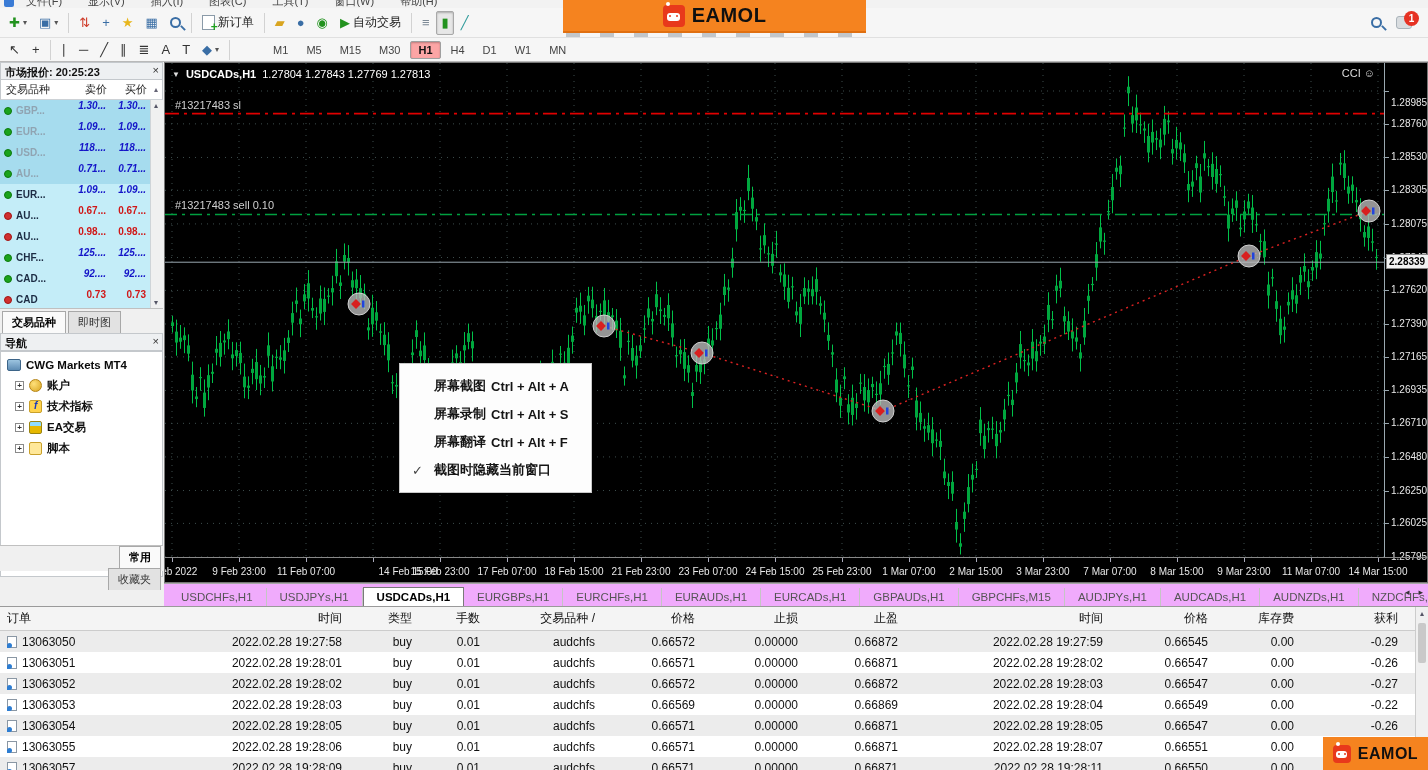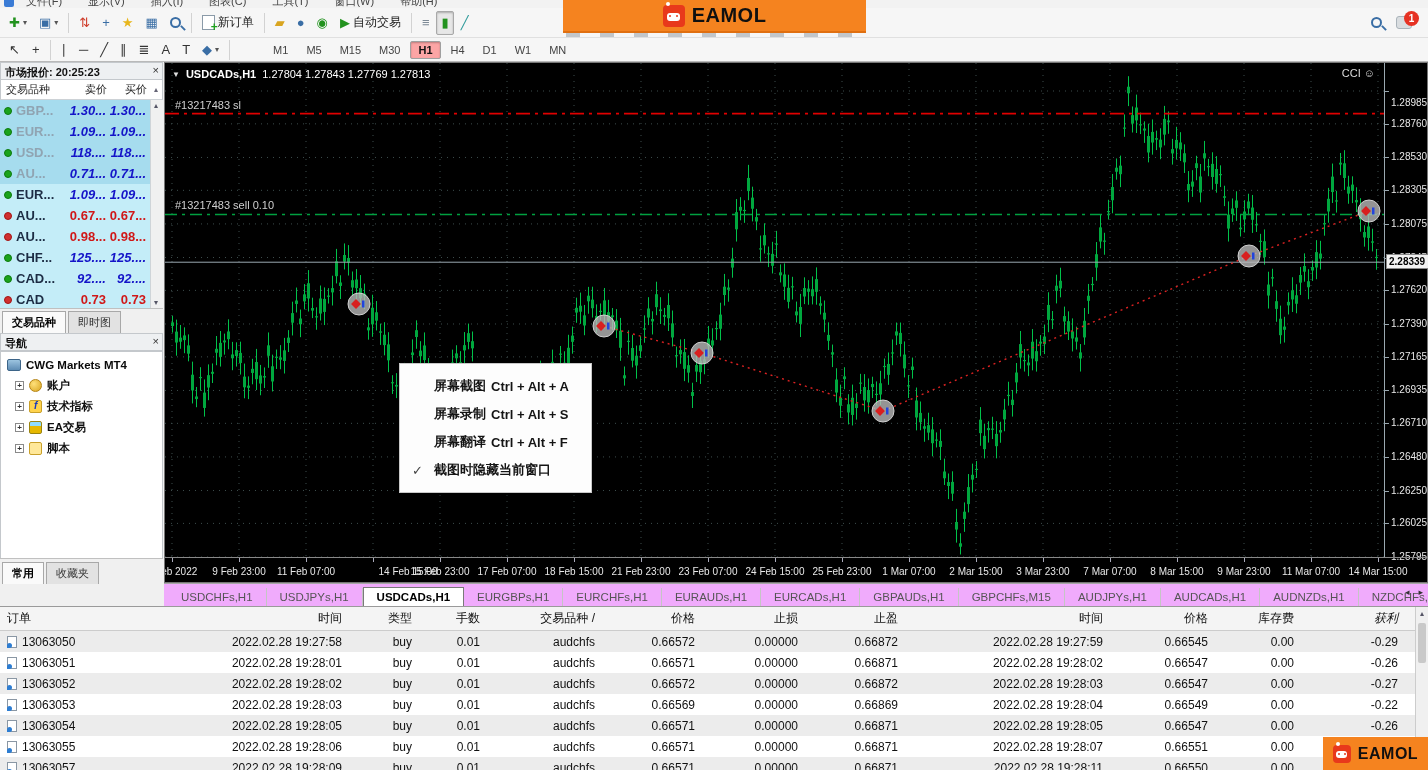--- a/index.html
+++ b/index.html
@@ -43,21 +43,21 @@
 .bname{font-weight:800;color:#101010;letter-spacing:.5px;}
 .banner.big .bname{font-size:20px;} .banner.small .bname{font-size:16px;}
 
 
 .ptitle{position:absolute;left:0;width:163px;height:18px;background:#eef0f2;border:1px solid #c4c8cc;font-size:11px;font-weight:bold;color:#111;padding:2px 4px;}
 .pclose{position:absolute;right:3px;top:1px;font-size:11px;color:#333;font-weight:normal;}
 .mw-colhead{position:absolute;left:0;top:80px;width:163px;height:20px;background:#fff;border-bottom:1px solid #cdd2d6;border-left:1px solid #c4c8cc;border-right:1px solid #c4c8cc;display:flex;align-items:center;font-size:11px;color:#222;}
 .mw-colhead .c1{width:60px;padding-left:5px;} .mw-colhead .c2{width:46px;text-align:right;} .mw-colhead .c3{width:40px;text-align:right;}
 .mw-colhead .sc{margin-left:auto;width:12px;font-size:8px;color:#667;text-align:center;}
 .mw-body{position:absolute;left:0;top:100px;width:150px;height:208px;overflow:hidden;background:#c4edf8;}
-.mw-row{display:flex;align-items:center;height:21px;font-size:13px;background:#c4edf8;}
+.mw-row{display:flex;height:21px;font-size:10px;background:#c4edf8;}
 .mw-row.sel{background:#a6dcee;}
 .mw-sym{width:60px;display:flex;align-items:center;gap:4px;padding-left:4px;}
 .dot{width:8px;height:8px;border-radius:50%;display:inline-block;}
 .mw-row.up .dot{background:#1ba31b;border:1px solid #0d7a0d;}
 .mw-row.down .dot{background:#d03030;border:1px solid #a31414;}
 .sym-label{color:#1c2c44;font-weight:bold;}
 .mw-row.dim .sym-label{color:#90a4b2;}
 .mw-price{font-weight:bold;text-align:right;}
 .mw-price.bid{width:46px;} .mw-price.ask{width:40px;}
 .mw-row.up .mw-price{color:#1414c8;font-style:italic;} .mw-row.down .mw-price{color:#d01818;}
@@ -407,21 +407,21 @@
         <span>EA交易</span>
       </div>
 
       <div class="nav-item scr">
         <span class="expander">+</span>
         <span class="nv-ic"></span>
         <span>脚本</span>
       </div>
     </div>
 </div>
-<div class="ptabs" style="left:0;top:558px;width:163px;height:26px;">
+<div class="ptabs" style="left:0;top:545px;width:163px;height:26px;flex-direction:column;">
 
 <span class="ptab active">常用</span>
     <span class="ptab">收藏夹</span>
   </div>
 
 <div class="chart-wrap">
   <div class="chart-header">
     <span class="tri">▼</span>
     <span>USDCADs,H1</span>
     <span style="font-weight:normal;">1.27804 1.27843 1.27769 1.27813</span>
@@ -1228,21 +1228,21 @@
       <div class="o-col" style="width: 195px;">时间</div>
       <div class="o-col" style="width: 70px;">类型</div>
       <div class="o-col" style="width: 68px;">手数</div>
       <div class="o-col" style="width: 115px;">交易品种 /</div>
       <div class="o-col" style="width: 100px;">价格</div>
       <div class="o-col" style="width: 103px;">止损</div>
       <div class="o-col" style="width: 100px;">止盈</div>
       <div class="o-col" style="width: 205px;">时间</div>
       <div class="o-col" style="width: 105px;">价格</div>
       <div class="o-col" style="width: 86px;">库存费</div>
-      <div class="o-col" style="width: 104px; font-style: italic;">获利</div>
+      <div class="o-col" style="width: 104px;">获利</div>
     </div>
   <div id="o-body">
       <div class="o-row">
         <div class="o-col first" style="width: 155px;">
           <span class="doc"></span>
           <span>13063050</span>
         </div>
         <div class="o-col" style="width: 195px;">2022.02.28 19:27:58</div>
         <div class="o-col" style="width: 70px;">buy</div>
         <div class="o-col" style="width: 68px;">0.01</div>

